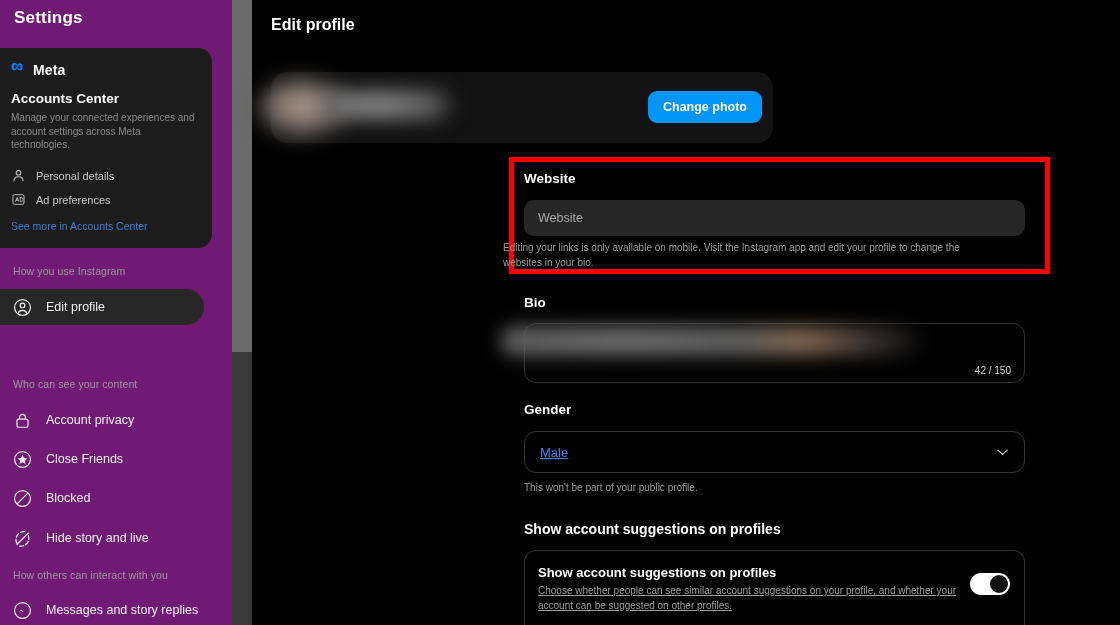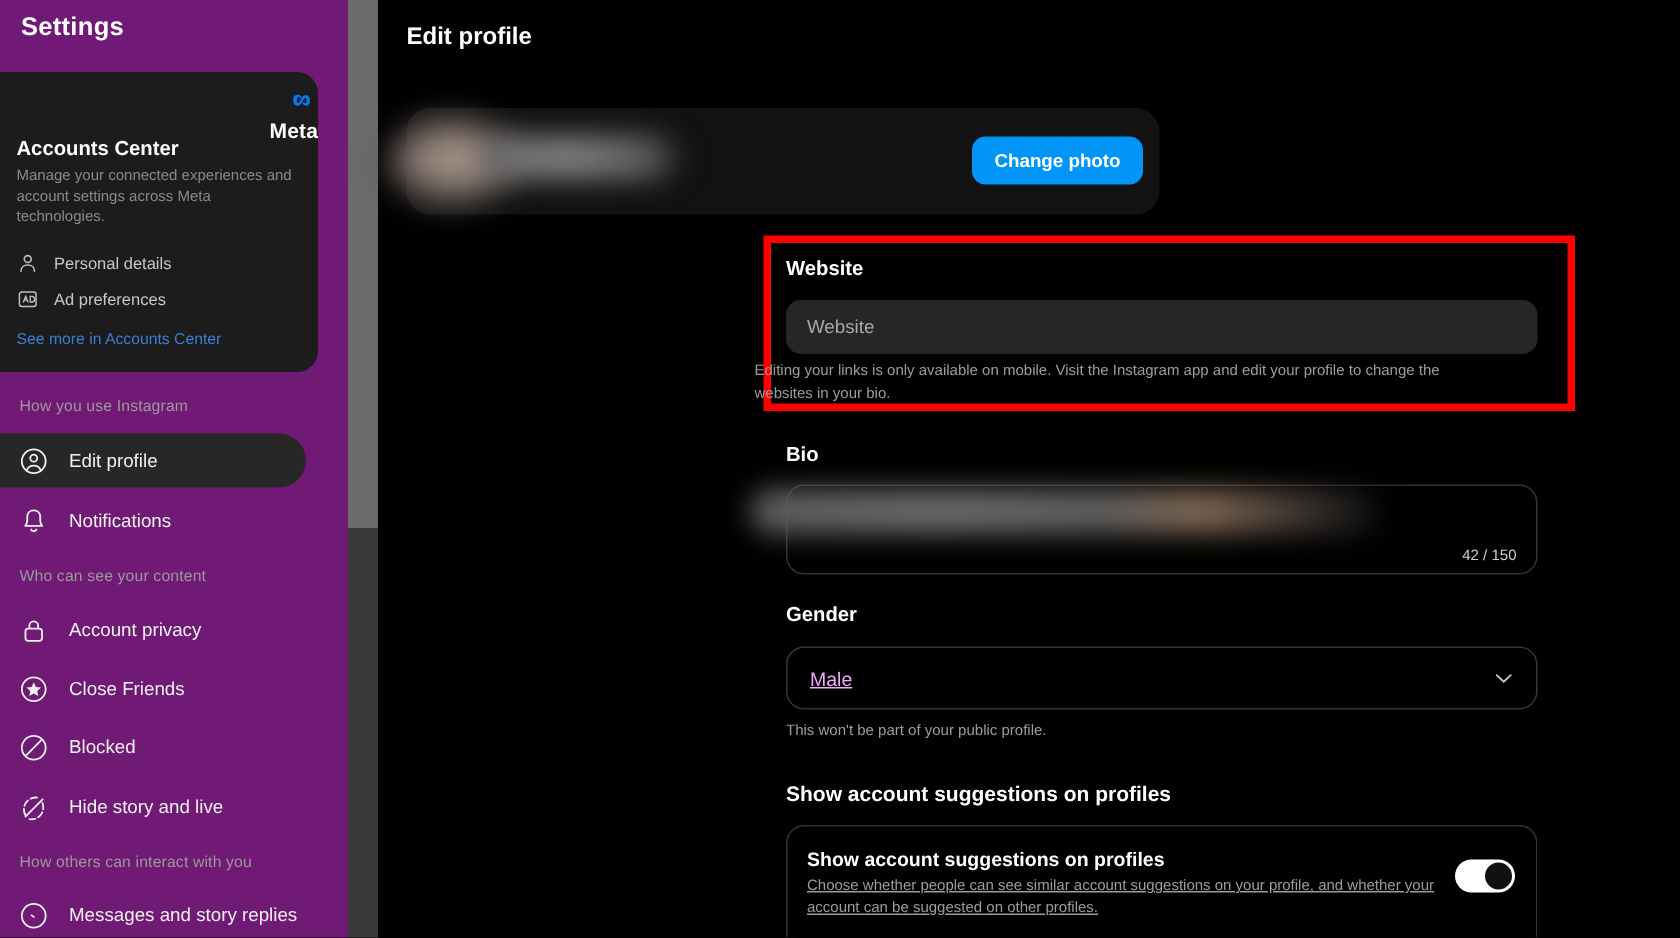--- a/index.html
+++ b/index.html
@@ -17,21 +17,21 @@
   }
   #settings-title {
     position:absolute; left:14px; top:8px;
     font-size:17px; font-weight:bold; color:#fff; letter-spacing:.2px;
   }
   #meta-card {
     position:absolute; left:0; top:48px; width:212px; height:200px;
     background:#1c1c1c; border-radius:0 14px 14px 0;
     padding:14px 0 0 11px;
   }
-  #meta-logo-row { display:flex; align-items:flex-end; gap:5px; height:18px;flex-direction:column; }
+  #meta-logo-row { display:flex; align-items:flex-start; gap:5px; height:18px; }
   #meta-infinity { flex:0 0 auto; display:block; }
   #meta-word { font-size:14px; font-weight:bold; color:#fff; letter-spacing:.1px; }
   #accounts-center-title {
     margin-top:11px; font-size:13.5px; font-weight:bold; color:#fff;
   }
   #accounts-center-desc {
     margin-top:5px; width:186px;
     font-size:10px; line-height:1.35; color:#8a8a8a;
   }
   .meta-link-row {
@@ -140,21 +140,21 @@
     font-size:10px; color:#d0d0d0;
   }
 
   #gender-label { left:524px; top:402px; }
   #gender-select {
     position:absolute; left:524px; top:431px; width:501px; height:42px;
     background:#000; border:1px solid #363636; border-radius:12px;
     display:flex; align-items:center; padding:0 15px;
     cursor:pointer;
   }
-  #gender-value { font-size:13px; color:#f0abfc;text-decoration:underline; }
+  #gender-value { font-size:13px; color:#3b82f6;text-decoration:underline; }
   #gender-chevron {
     position:absolute; right:14px; top:50%; transform:translateY(-50%);
     width:15px; height:15px; display:block;
   }
   #gender-help {
     position:absolute; left:524px; top:482px;
     font-size:10px; color:#9c9c9c;
   }
 
   #suggestions-label { left:524px; top:521px; font-size:14px; }
@@ -226,27 +226,20 @@
 
   <div class="nav-item active" style="top:289px">
     <svg class="nav-icon" viewBox="0 0 22 22">
       <circle cx="11" cy="11" r="9.2" fill="none" stroke="#f0f0f0" stroke-width="1.4"></circle>
       <circle cx="11" cy="8.6" r="2.7" fill="none" stroke="#f0f0f0" stroke-width="1.4"></circle>
       <path d="M5.6 18c1-2.4 3-3.6 5.4-3.6s4.4 1.2 5.4 3.6" fill="none" stroke="#f0f0f0" stroke-width="1.4" stroke-linecap="round"></path>
     </svg>
     <span class="nav-label">Edit profile</span>
   </div>
 
-  <div class="nav-item" style="top:329px">
-    <svg class="nav-icon" viewBox="0 0 22 22">
-      <path d="M11 2.6c-3 0-5 2.1-5 5v3.3c0 1.5-.6 2.6-1.6 3.6h13.2c-1-1-1.6-2.1-1.6-3.6V7.6c0-2.9-2-5-5-5z" fill="none" stroke="#f0f0f0" stroke-width="1.4" stroke-linejoin="round"></path>
-      <path d="M9 17.4a2.2 2.2 0 004 0" fill="none" stroke="#f0f0f0" stroke-width="1.4" stroke-linecap="round"></path>
-    </svg>
-    <span class="nav-label">Notifications</span>
-  </div>
 
   <div class="nav-section-label" style="top:378px">Who can see your content</div>
 
   <div class="nav-item" style="top:402px">
     <svg class="nav-icon" viewBox="0 0 22 22">
       <rect x="4.6" y="9.4" width="12.8" height="9.4" rx="2.2" fill="none" stroke="#f0f0f0" stroke-width="1.4"></rect>
       <path d="M7.6 9.4V7.2a3.4 3.4 0 016.8 0v2.2" fill="none" stroke="#f0f0f0" stroke-width="1.4"></path>
     </svg>
     <span class="nav-label">Account privacy</span>
   </div>

